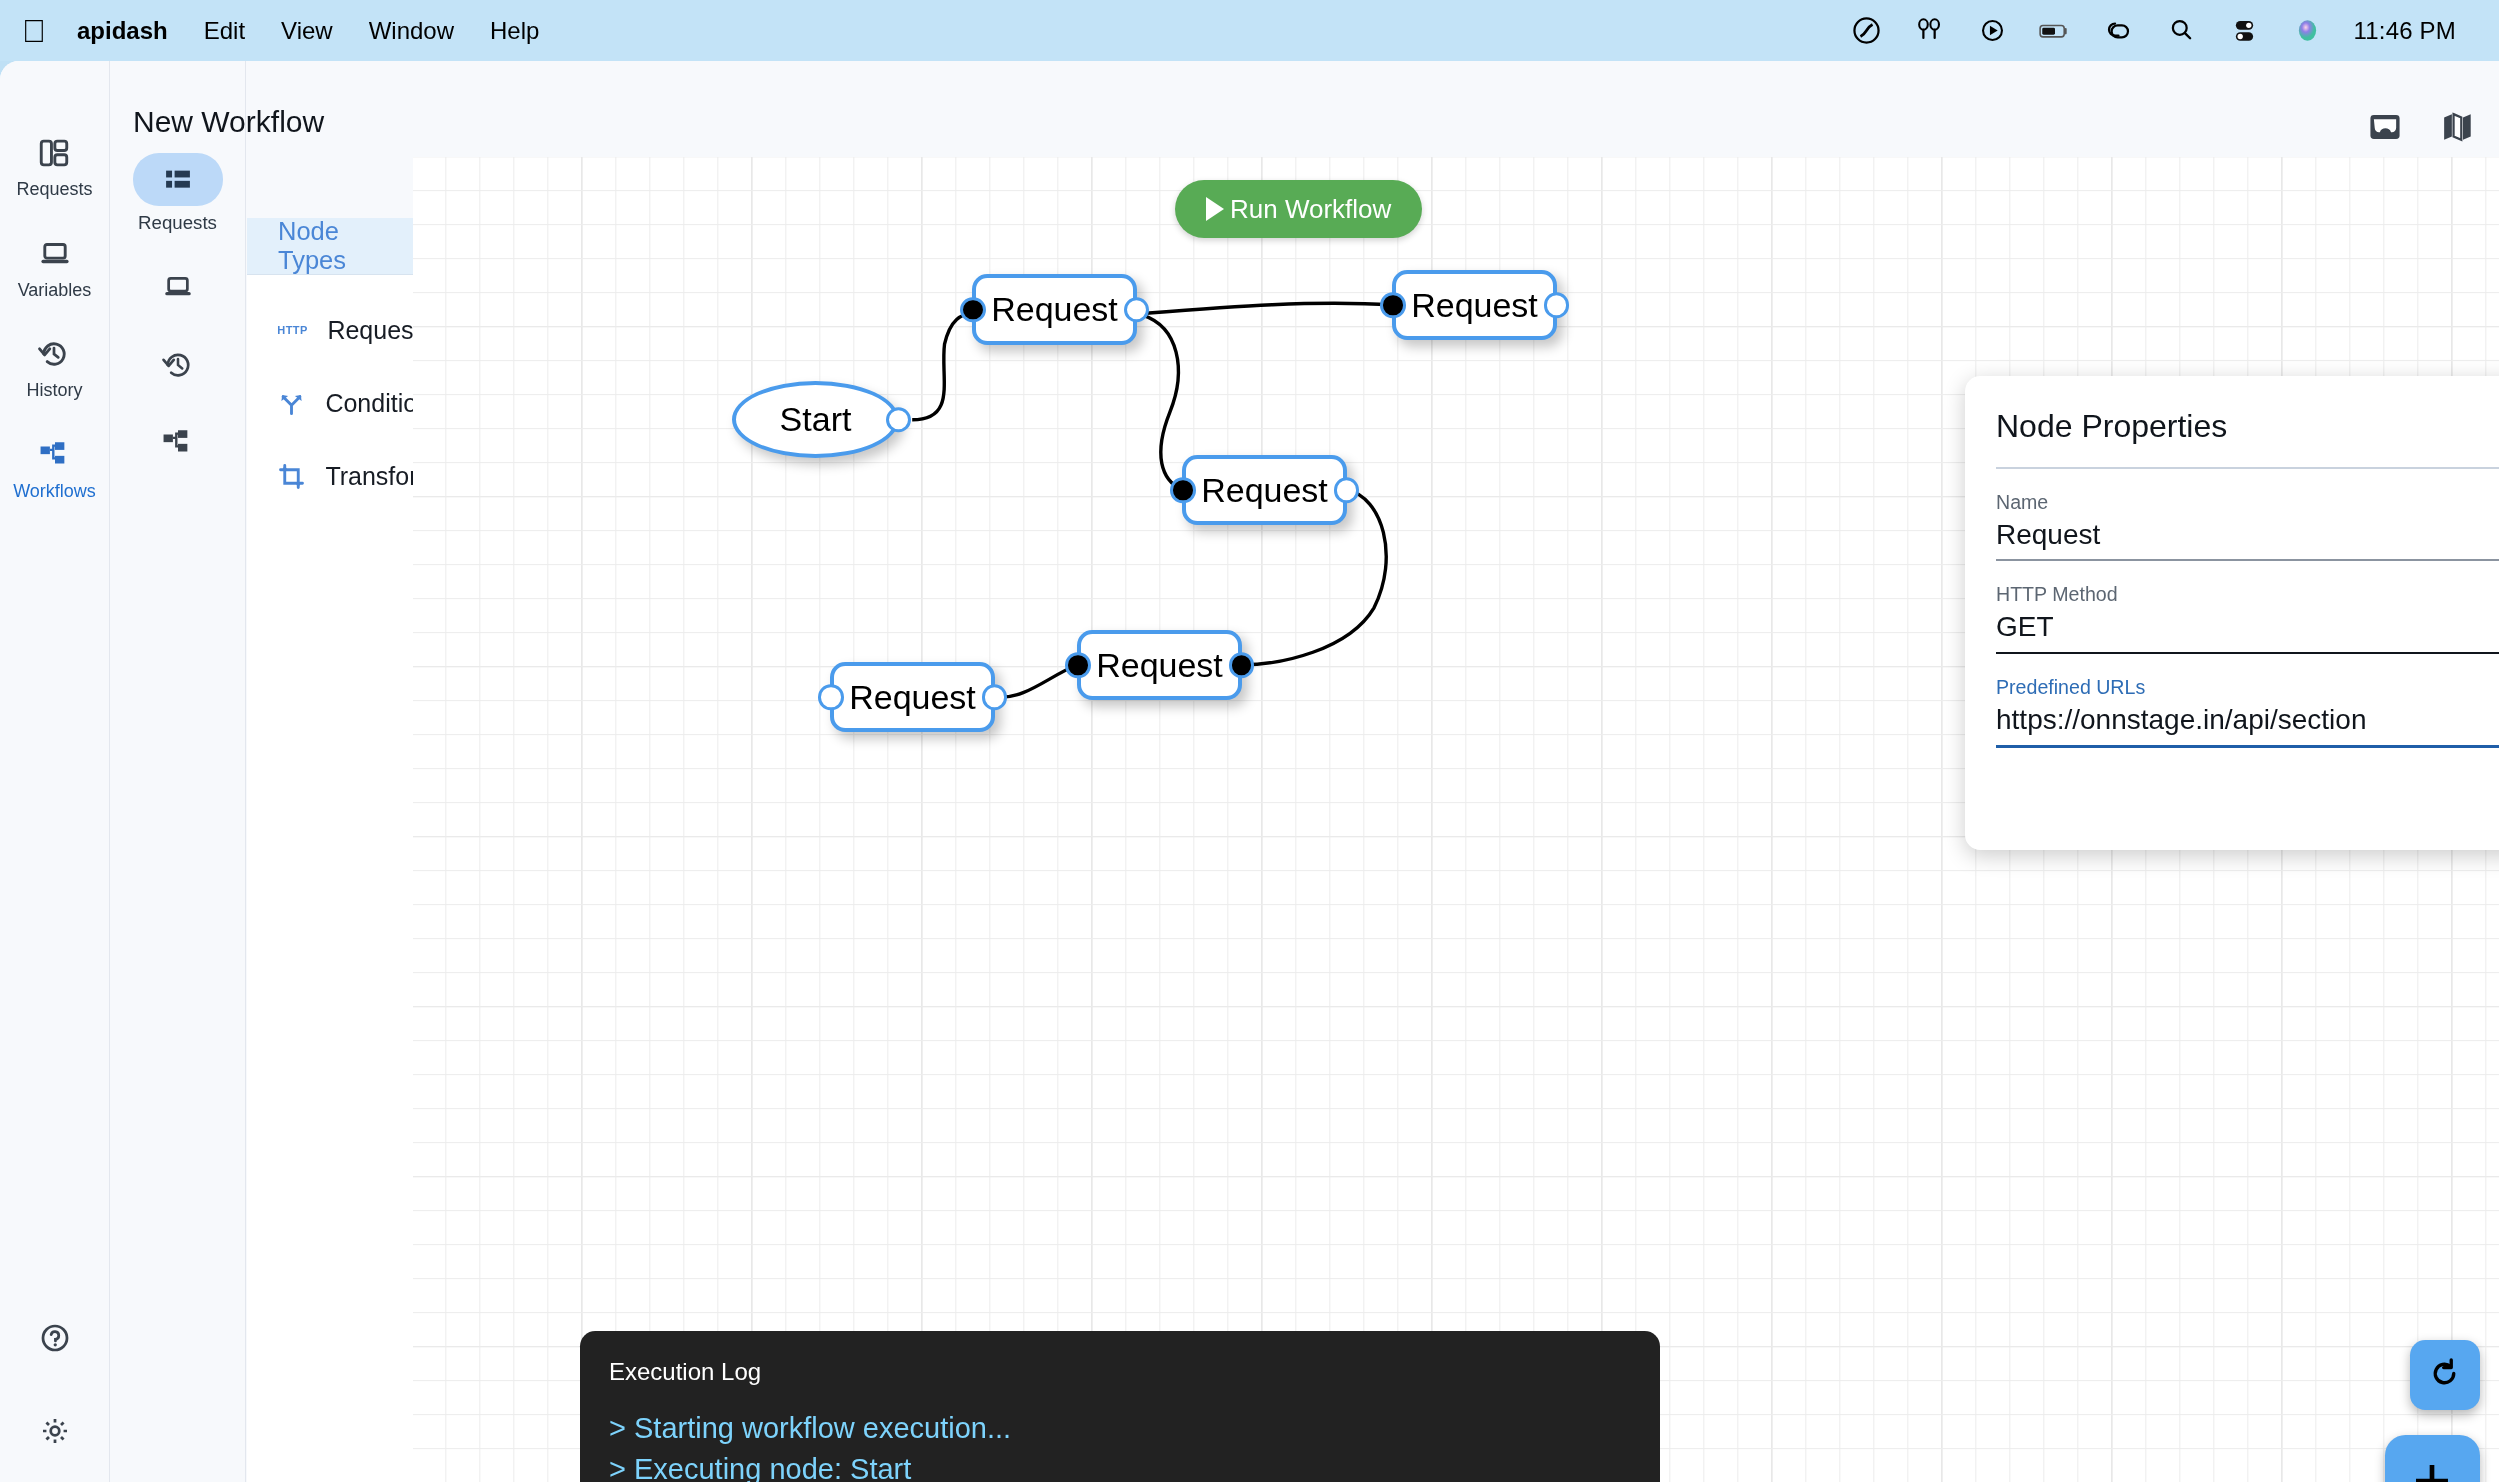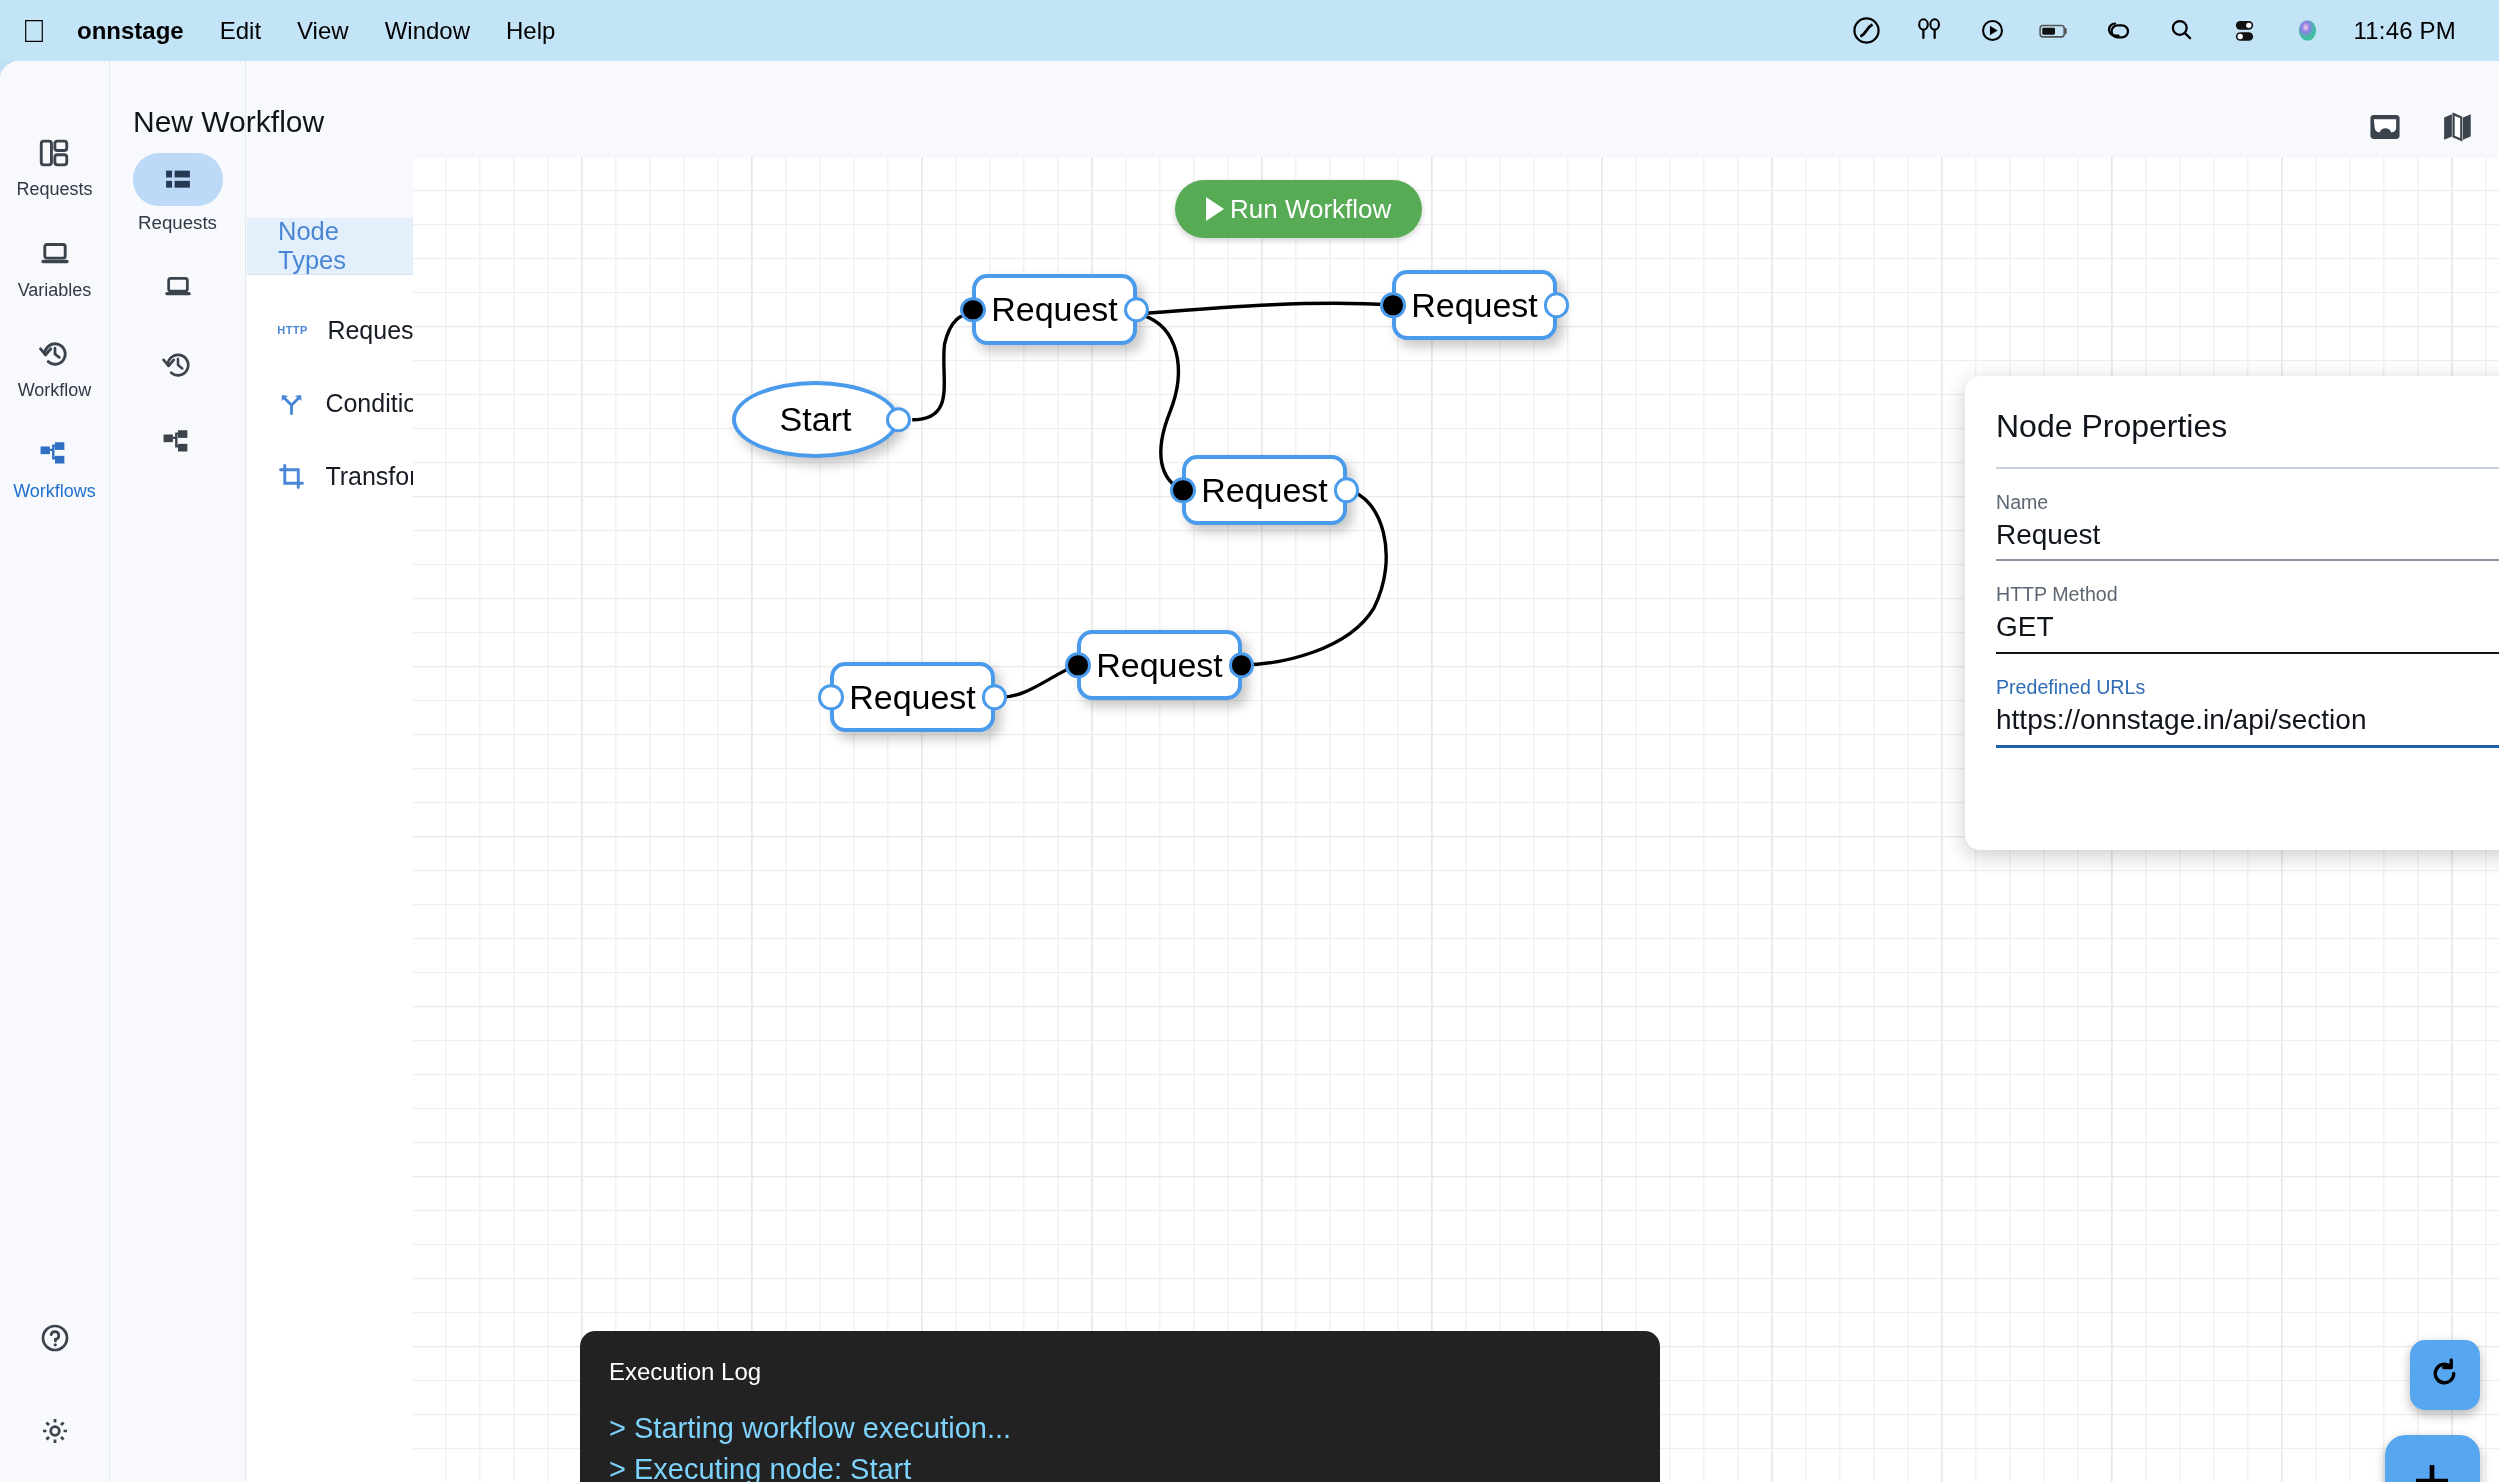--- a/index.html
+++ b/index.html
@@ -154,21 +154,21 @@
     box-shadow: 0 4.3px 10.2px rgba(0,0,0,.28); cursor:pointer;
   }
   .fab.small { right: 20.4px; top: 1183px; width: 70px; height: 70px; }
   .fab.big   { right: 20.4px; top: 1278px; width: 95px; height: 95px; border-radius: 20.4px; }
 </style>
 </head>
 <body>
 
 <div class="menubar">
   <div class="apple-logo"></div>
-  <div class="menu-item bold">onnstage</div>
+  <div class="menu-item bold">apidash</div>
   <div class="menu-item">Edit</div>
   <div class="menu-item">View</div>
   <div class="menu-item">Window</div>
   <div class="menu-item">Help</div>
 
   <div class="menubar-right">
     <div class="mb-icon">
       <svg width="31" height="31" viewBox="0 0 36 36">
           <circle cx="18" cy="18" r="14" fill="none" stroke="#000" stroke-width="2.6"></circle>
           <path d="M11 25 C19 21 17 15 25 11" stroke="#000" stroke-width="3.2" fill="none"></path>
@@ -261,21 +261,21 @@
         <span class="lbl">Variables</span>
       </div>
       <div class="rail-item">
         <span class="ic">
           <svg width="34" height="34" viewBox="0 0 40 40">
               <path d="M8 20 a12 12 0 1 1 4 9" fill="none" stroke="#3b434d" stroke-width="3.4" stroke-linecap="round"></path>
               <path d="M3 14 L9 21 L15 14" fill="none" stroke="#3b434d" stroke-width="3.4" stroke-linecap="round" stroke-linejoin="round"></path>
               <path d="M20 13 v7 l5 4" fill="none" stroke="#3b434d" stroke-width="3.2" stroke-linecap="round"></path>
             </svg>
         </span>
-        <span class="lbl">Workflow</span>
+        <span class="lbl">History</span>
       </div>
       <div class="rail-item active">
         <span class="ic">
           <svg width="34" height="34" viewBox="0 0 40 40">
               <rect x="3" y="10" width="11" height="9" fill="#2f6fc4"></rect>
               <rect x="20" y="5" width="11" height="9" fill="#2f6fc4"></rect>
               <rect x="20" y="21" width="11" height="9" fill="#2f6fc4"></rect>
               <path d="M14 14 h4 v-5 h3 M18 14 v10 h3" fill="none" stroke="#2f6fc4" stroke-width="2.8"></path>
             </svg>
         </span>

